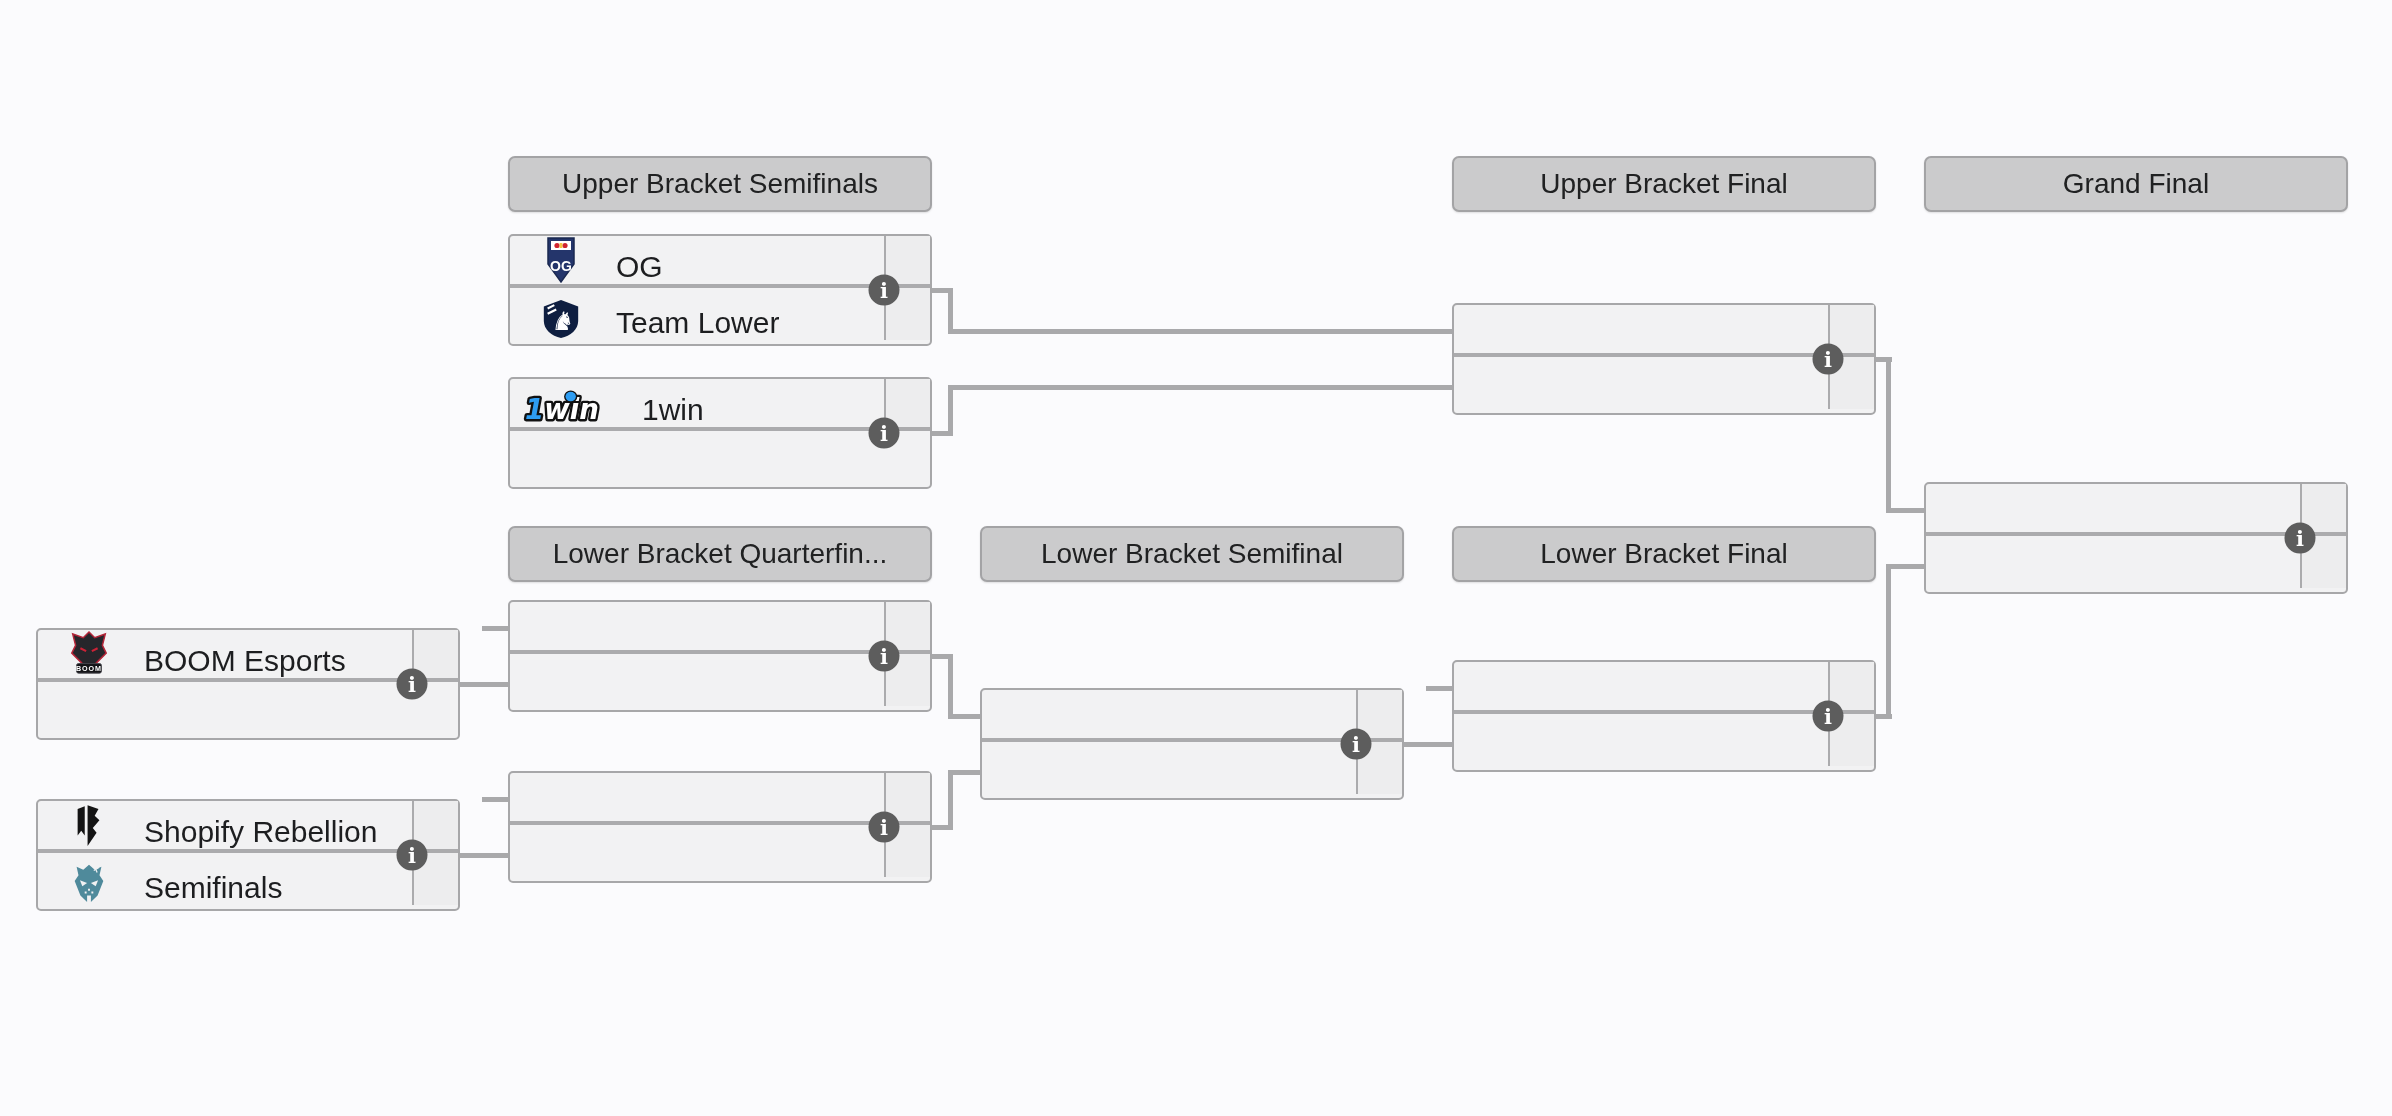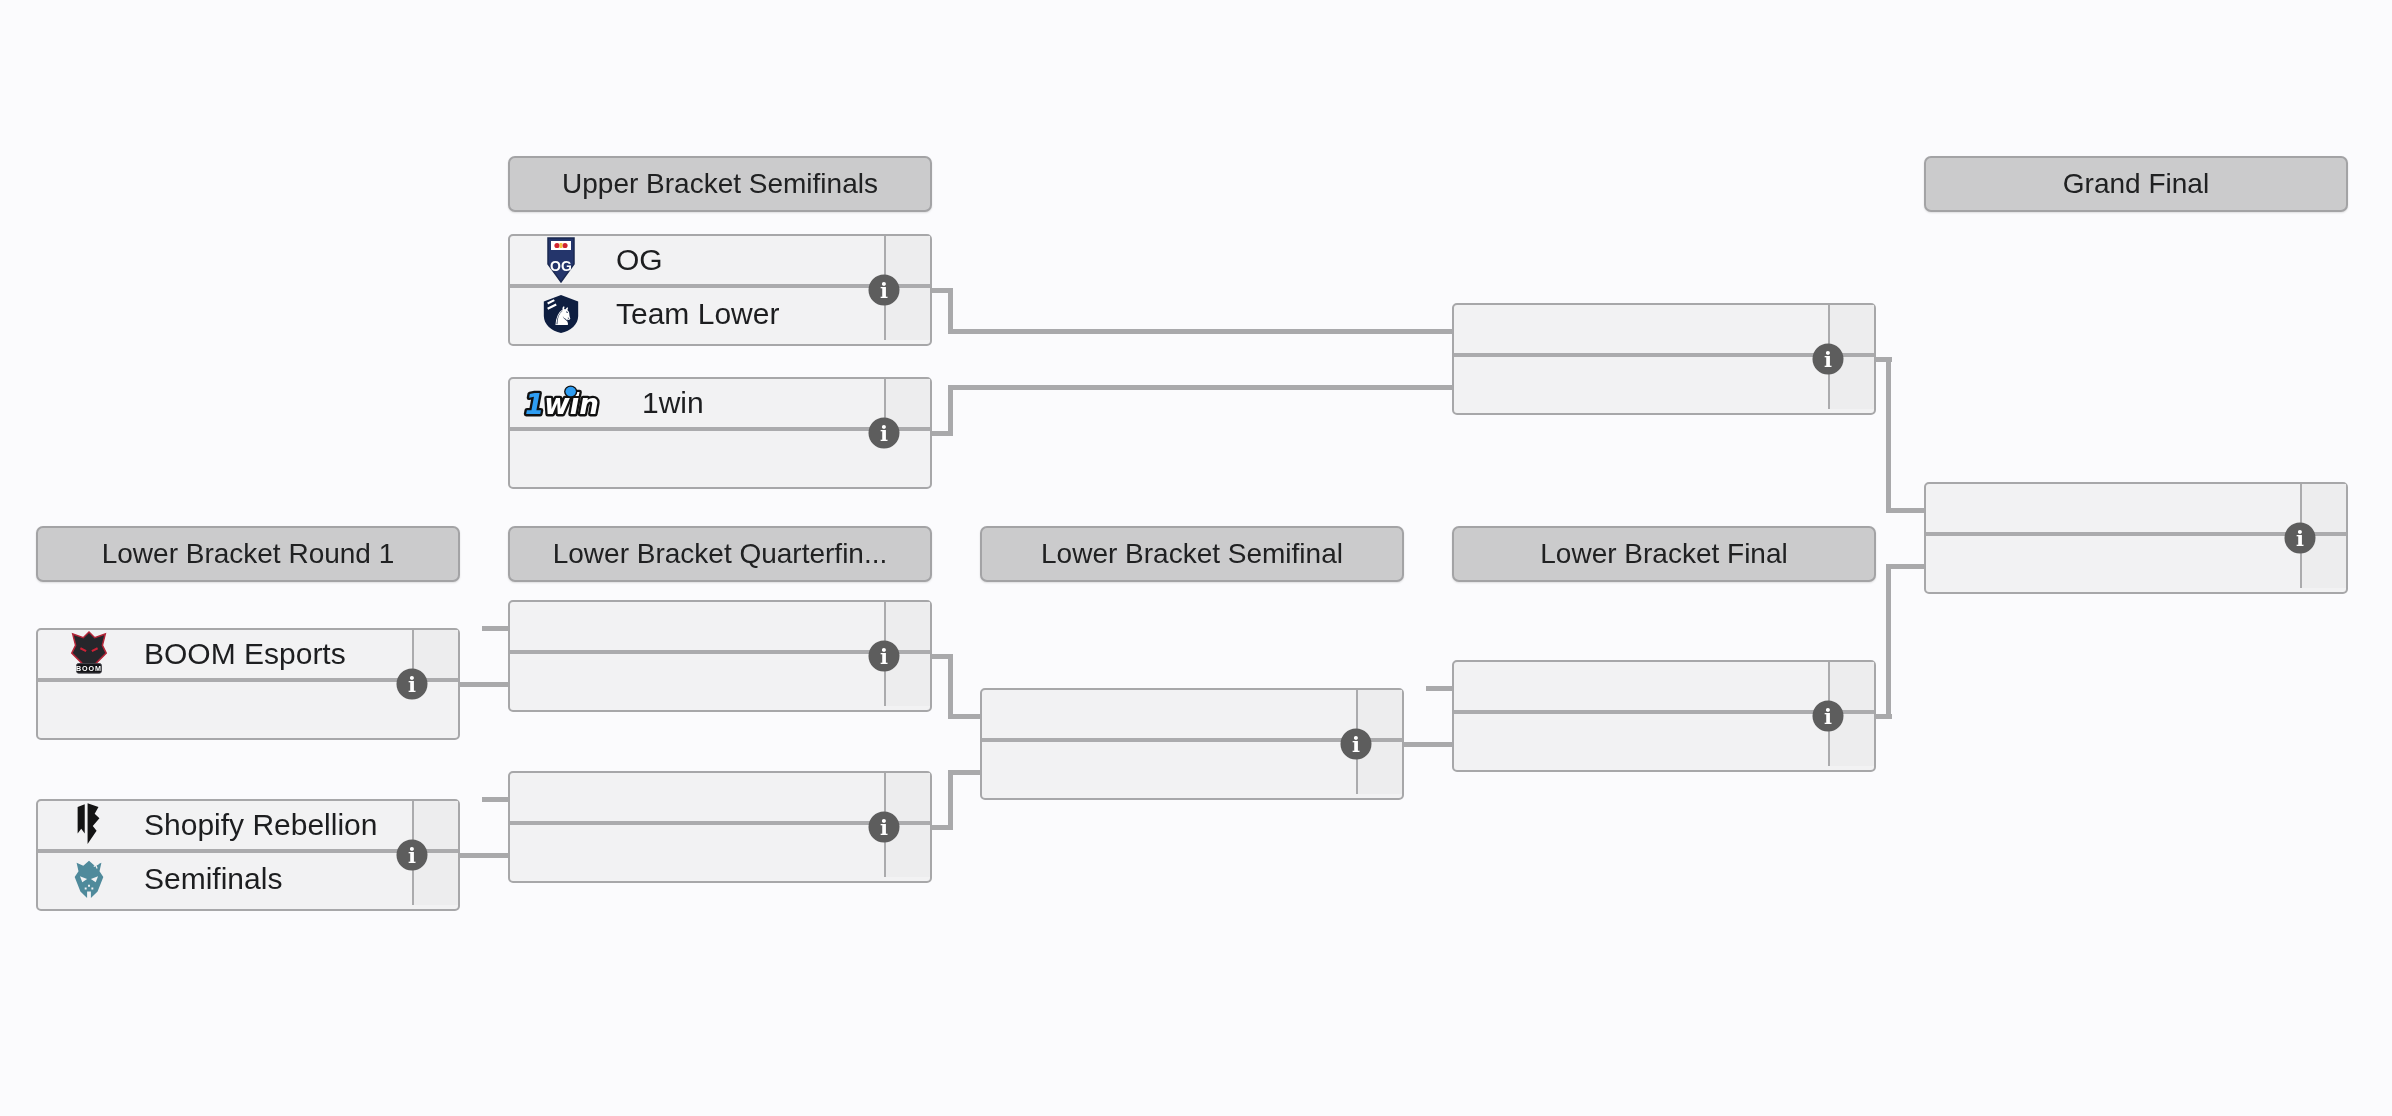--- a/index.html
+++ b/index.html
@@ -7,21 +7,21 @@
           font-family:"Liberation Sans", sans-serif;}
   
   .header{position:absolute;width:424px;height:56px;box-sizing:border-box;
           background:#cbcbcc;border:2px solid #a3a3a5;border-radius:7px;
           display:flex;align-items:center;justify-content:center;
           font-size:28px;color:#202122;z-index:2;box-shadow:0 1px 2px rgba(0,0,0,.12);
           white-space:nowrap;overflow:hidden;}
   
   .match{position:absolute;width:424px;height:112px;box-sizing:border-box;
          background:#f2f2f3;border:2px solid #a7a7a9;border-radius:5px;z-index:2;}
-  .slot{height:52px;display:flex;align-items:center;position:relative;
+  .slot{height:52px;display:flex;align-items:flex-end;position:relative;
         padding-right:46px;box-sizing:border-box;}
   .slot.top{border-bottom:4px solid #ababad;}
   .score{position:absolute;right:0;top:0;bottom:0;width:44px;
          border-left:2px solid #ababad;background:#ededee;
          display:flex;align-items:center;justify-content:center;
          font-size:26px;color:#202122;}
   .logo{margin-left:26px;width:50px;flex:0 0 auto;display:flex;
         align-items:center;justify-content:center;}
   .logo.wide{width:94px;margin-left:8px;}
   .tname{margin-left:30px;font-size:30px;color:#1d1e20;white-space:nowrap;}
@@ -32,22 +32,22 @@
         z-index:4;cursor:pointer;line-height:1;}
   
   .line{position:absolute;background:#a9a9ab;z-index:1;}
 </style>
 </head>
 <body>
 
 <div class="canvas">
 
   <div class="header" style="left:508px;top:156px">Upper Bracket Semifinals</div>
+  <div class="header" style="left:1452px;top:156px">Upper Bracket Final</div>
   <div class="header" style="left:1924px;top:156px">Grand Final</div>
-  <div class="header" style="left:36px;top:526px">Lower Bracket Round 1</div>
   <div class="header" style="left:508px;top:526px">Lower Bracket Quarterfin...</div>
   <div class="header" style="left:980px;top:526px">Lower Bracket Semifinal</div>
   <div class="header" style="left:1452px;top:526px">Lower Bracket Final</div>
 
   <div class="line" style="left:932px;top:288px;width:20px;height:5px"></div>
   <div class="line" style="left:948px;top:288px;width:5px;height:46px"></div>
   <div class="line" style="left:948px;top:329px;width:504px;height:5px"></div>
   <div class="line" style="left:932px;top:431px;width:20px;height:5px"></div>
   <div class="line" style="left:948px;top:385px;width:5px;height:51px"></div>
   <div class="line" style="left:948px;top:385px;width:504px;height:5px"></div>

